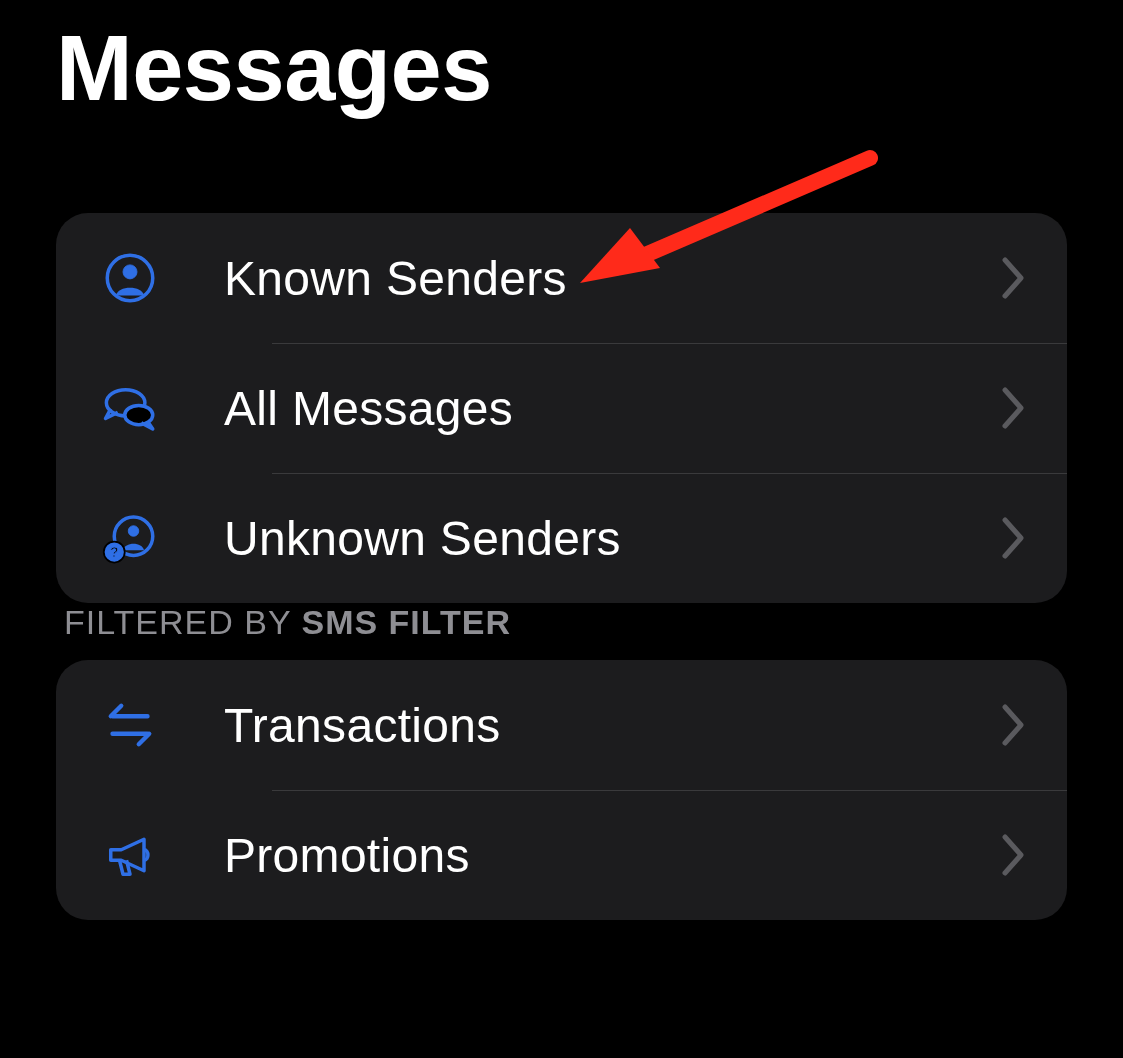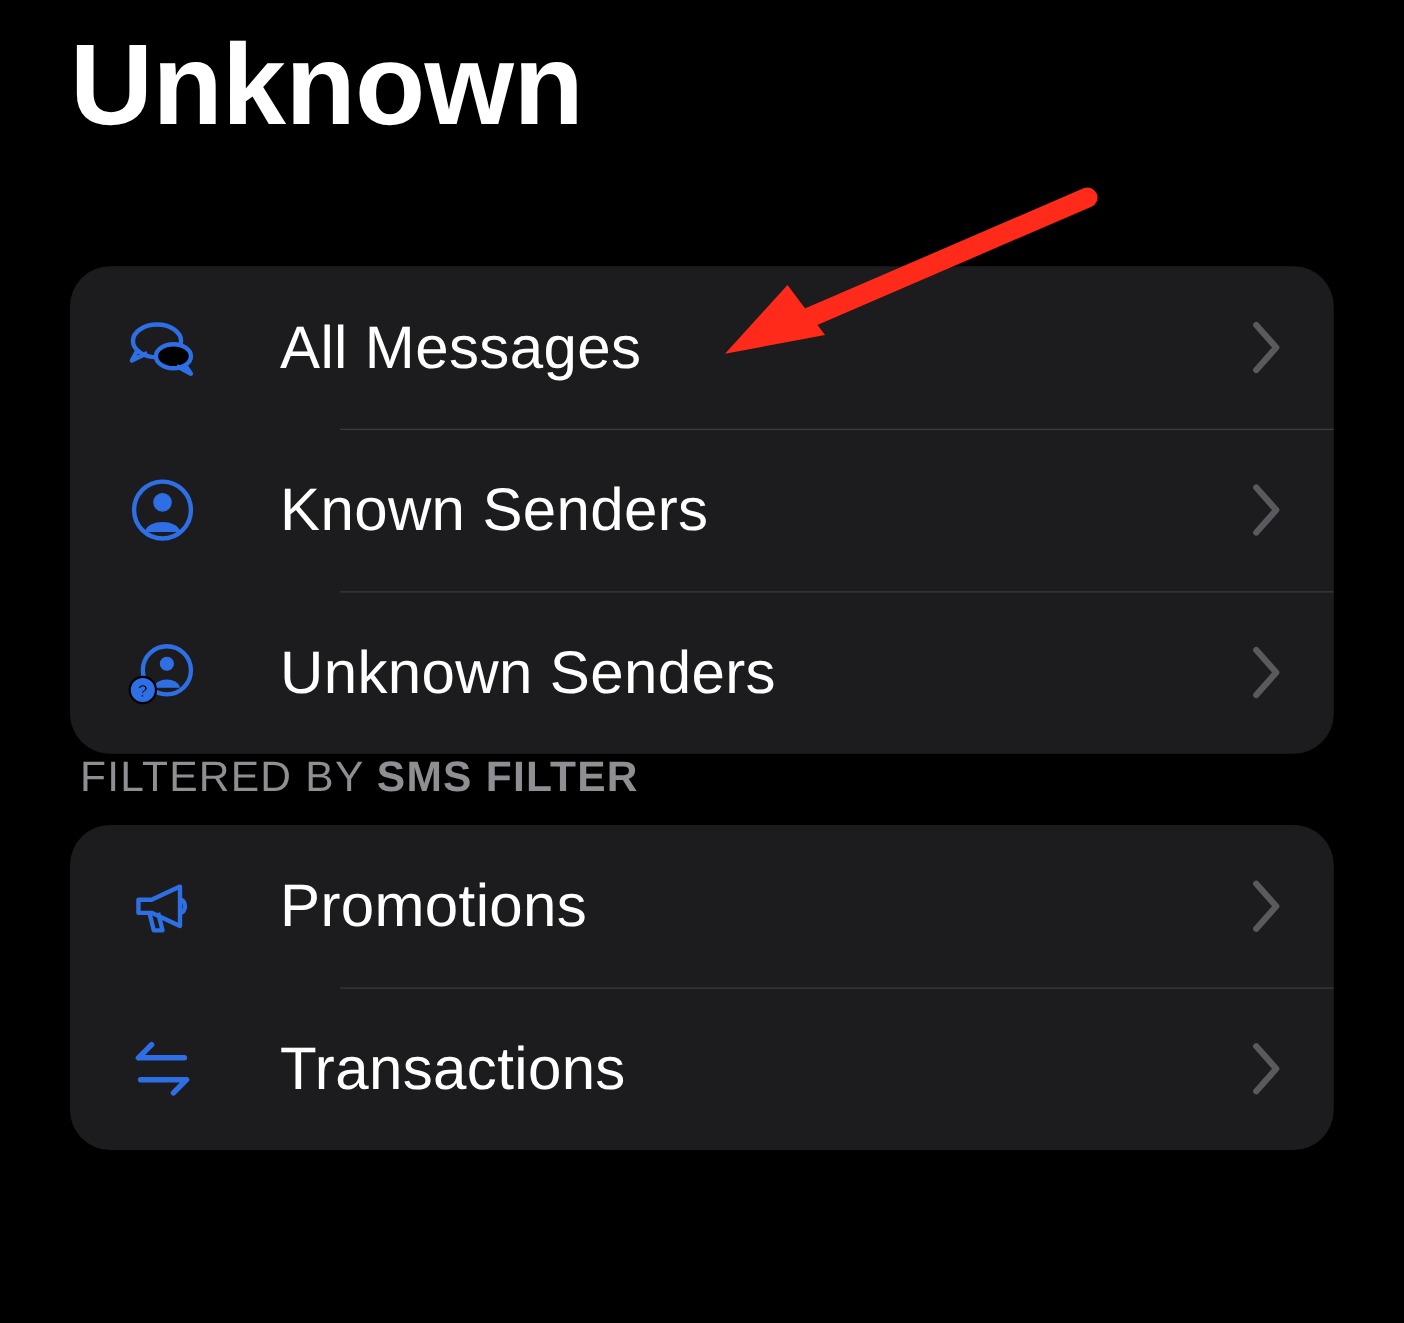--- a/index.html
+++ b/index.html
@@ -19,50 +19,50 @@
   .chevron svg{width:26px;height:44px;}
   .chevron svg path{stroke:#5a5a5e;stroke-width:5;fill:none;stroke-linecap:round;stroke-linejoin:round;}
   
   .arrow-annotation{position:absolute;left:560px;top:148px;width:340px;height:160px;pointer-events:none;}
 </style>
 </head>
 <body>
 
 <div class="screen">
 
-  <h1 class="page-title">Unknown</h1>
+  <h1 class="page-title">Messages</h1>
 
   <div class="group">
+
+    <div class="row">
+      <span class="icon-wrap">
+        <svg viewBox="0 0 64 64">
+          <circle cx="32" cy="32" r="26" stroke-width="4"></circle>
+          <circle cx="32" cy="25" r="8" fill="#2f6fe5"></circle>
+          <path d="M16 52 C18 40 46 40 48 52" fill="#2f6fe5" stroke="none"></path>
+        </svg>
+      </span>
+      <span class="row-label">Known Senders</span>
+      <span class="chevron">
+        <svg viewBox="0 0 26 44">
+            <path d="M4 4 L20 22 L4 40"></path>
+          </svg>
+      </span>
+    </div>
 
     <div class="row">
       <span class="icon-wrap">
         <svg viewBox="0 0 64 64">
           <ellipse cx="27" cy="26" rx="22" ry="15" stroke-width="4"></ellipse>
           <path d="M10 33 L4 44 L18 37" stroke-width="4" stroke-linejoin="round"></path>
           <ellipse cx="42" cy="40" rx="16" ry="11" stroke-width="4" fill="#000"></ellipse>
           <path d="M52 47 L58 56 L45 49" stroke-width="4" stroke-linejoin="round"></path>
         </svg>
       </span>
       <span class="row-label">All Messages</span>
-      <span class="chevron">
-        <svg viewBox="0 0 26 44">
-            <path d="M4 4 L20 22 L4 40"></path>
-          </svg>
-      </span>
-    </div>
-
-    <div class="row">
-      <span class="icon-wrap">
-        <svg viewBox="0 0 64 64">
-          <circle cx="32" cy="32" r="26" stroke-width="4"></circle>
-          <circle cx="32" cy="25" r="8" fill="#2f6fe5"></circle>
-          <path d="M16 52 C18 40 46 40 48 52" fill="#2f6fe5" stroke="none"></path>
-        </svg>
-      </span>
-      <span class="row-label">Known Senders</span>
       <span class="chevron">
         <svg viewBox="0 0 26 44">
             <path d="M4 4 L20 22 L4 40"></path>
           </svg>
       </span>
     </div>
 
     <div class="row">
       <span class="icon-wrap">
         <svg viewBox="0 0 64 64">
@@ -84,42 +84,42 @@
   </div>
 
   <div class="section-header">
     <span>Filtered by </span><span class="app">SMS Filter</span>
   </div>
 
   <div class="group2">
 
     <div class="row">
       <span class="icon-wrap">
-        <svg viewBox="0 0 64 64" stroke-width="4" stroke-linejoin="round">
-          <path d="M10 26 L10 38 L22 38 L48 50 L48 14 L22 26 Z"></path>
-          <path d="M48 26 C54 26 54 38 48 38"></path>
-          <path d="M20 38 L24 54 L32 54 L28 38"></path>
+        <svg viewBox="0 0 64 64" stroke-width="5" stroke-linecap="round" stroke-linejoin="round">
+          <path d="M52 22 L12 22 M22 10 L10 22"></path>
+          <path d="M12 42 L52 42 M42 54 L54 42"></path>
         </svg>
       </span>
-      <span class="row-label">Promotions</span>
+      <span class="row-label">Transactions</span>
       <span class="chevron">
         <svg viewBox="0 0 26 44">
             <path d="M4 4 L20 22 L4 40"></path>
           </svg>
       </span>
     </div>
 
     <div class="row">
       <span class="icon-wrap">
-        <svg viewBox="0 0 64 64" stroke-width="5" stroke-linecap="round" stroke-linejoin="round">
-          <path d="M52 22 L12 22 M22 10 L10 22"></path>
-          <path d="M12 42 L52 42 M42 54 L54 42"></path>
+        <svg viewBox="0 0 64 64" stroke-width="4" stroke-linejoin="round">
+          <path d="M10 26 L10 38 L22 38 L48 50 L48 14 L22 26 Z"></path>
+          <path d="M48 26 C54 26 54 38 48 38"></path>
+          <path d="M20 38 L24 54 L32 54 L28 38"></path>
         </svg>
       </span>
-      <span class="row-label">Transactions</span>
+      <span class="row-label">Promotions</span>
       <span class="chevron">
         <svg viewBox="0 0 26 44">
             <path d="M4 4 L20 22 L4 40"></path>
           </svg>
       </span>
     </div>
 
   </div>
 
   <svg class="arrow-annotation" viewBox="0 0 340 160">

